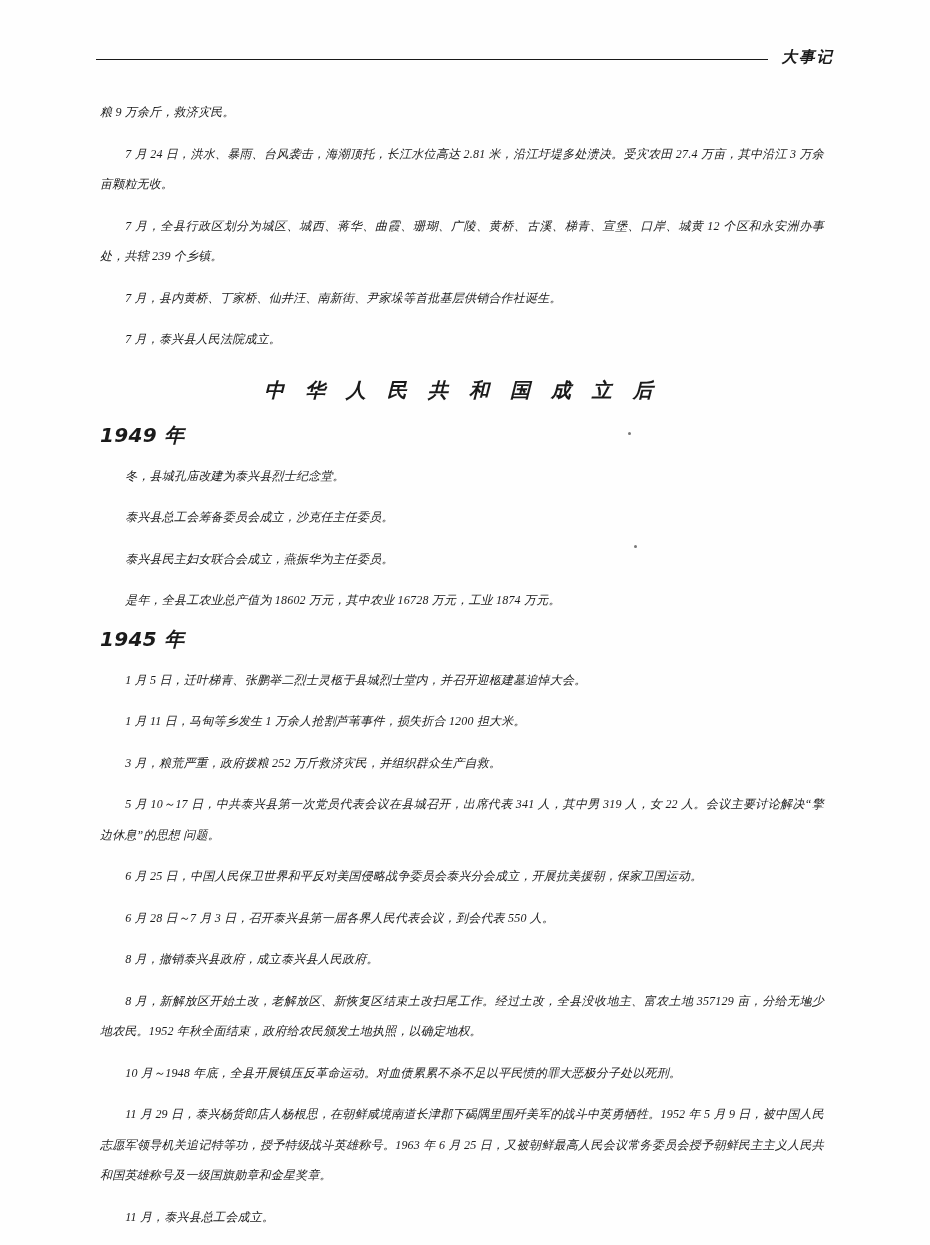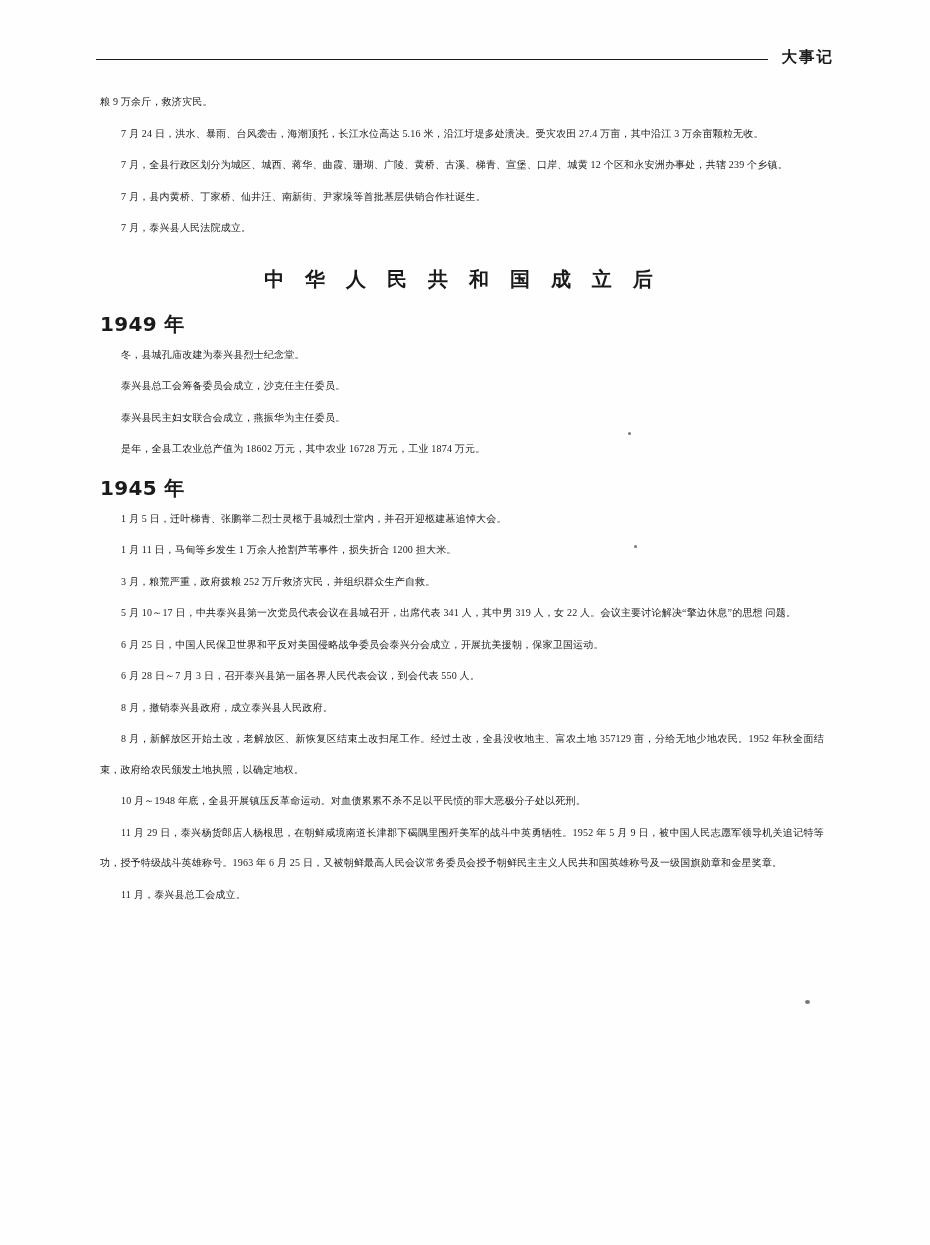--- a/index.html
+++ b/index.html
@@ -15,20 +15,21 @@
     position: relative;
     overflow: hidden;
   }
   .page {
     position: relative;
     width: 930px;
     height: 1245px;
     box-sizing: border-box;
     padding: 17px;
     background: #fefefe;
+    font-style: italic;
   }
   
   .header {
     position: absolute;
     top: 44px;
     left: 96px;
     right: 96px;
     height: 26px;
     display: flex;
     align-items: center;
@@ -48,22 +49,22 @@
     font-family: "DejaVu Sans", "Liberation Sans", sans-serif;
   }
   
   .content {
     position: absolute;
     top: 86px;
     left: 100px;
     width: 724px;
   }
   p.para {
-    margin: 1px 0 1px 0;
-    font-size: 10px;
+    margin: 11px 0 1px 0;
+    font-size: 12px;
     line-height: 30.5px;
     text-align: justify;
     text-justify: inter-ideograph;
     letter-spacing: 0.2px;
   }
   p.indent {
     text-indent: 2.1em;
   }
   p.noindent {
     text-indent: 0;
@@ -102,21 +103,21 @@
 <div class="page">
 
   <div class="header">
     <div class="header-rule"></div>
     <div class="header-title">大事记</div>
   </div>
 
   <div class="content">
 
     <p class="para noindent">粮 9 万余斤，救济灾民。</p>
-    <p class="para indent">7 月 24 日，洪水、暴雨、台风袭击，海潮顶托，长江水位高达 5.16 米，沿江圩堤多处溃决。受灾农田 27.4 万亩，其中沿江 3 万余亩颗粒无收。</p>
+    <p class="para indent">7 月 24 日，洪水、暴雨、台风袭击，海潮顶托，长江水位高达 2.81 米，沿江圩堤多处溃决。受灾农田 27.4 万亩，其中沿江 3 万余亩颗粒无收。</p>
     <p class="para indent">7 月，全县行政区划分为城区、城西、蒋华、曲霞、珊瑚、广陵、黄桥、古溪、梯青、宣堡、口岸、城黄 12 个区和永安洲办事处，共辖 239 个乡镇。</p>
     <p class="para indent">7 月，县内黄桥、丁家桥、仙井汪、南新街、尹家垛等首批基层供销合作社诞生。</p>
     <p class="para indent">7 月，泰兴县人民法院成立。</p>
 
     <h2 class="section-title">中 华 人 民 共 和 国 成 立 后</h2>
 
     <h3 class="year-head">1949 年</h3>
     <p class="para indent">冬，县城孔庙改建为泰兴县烈士纪念堂。</p>
     <p class="para indent">泰兴县总工会筹备委员会成立，沙克任主任委员。</p>
     <p class="para indent">泰兴县民主妇女联合会成立，燕振华为主任委员。</p>

